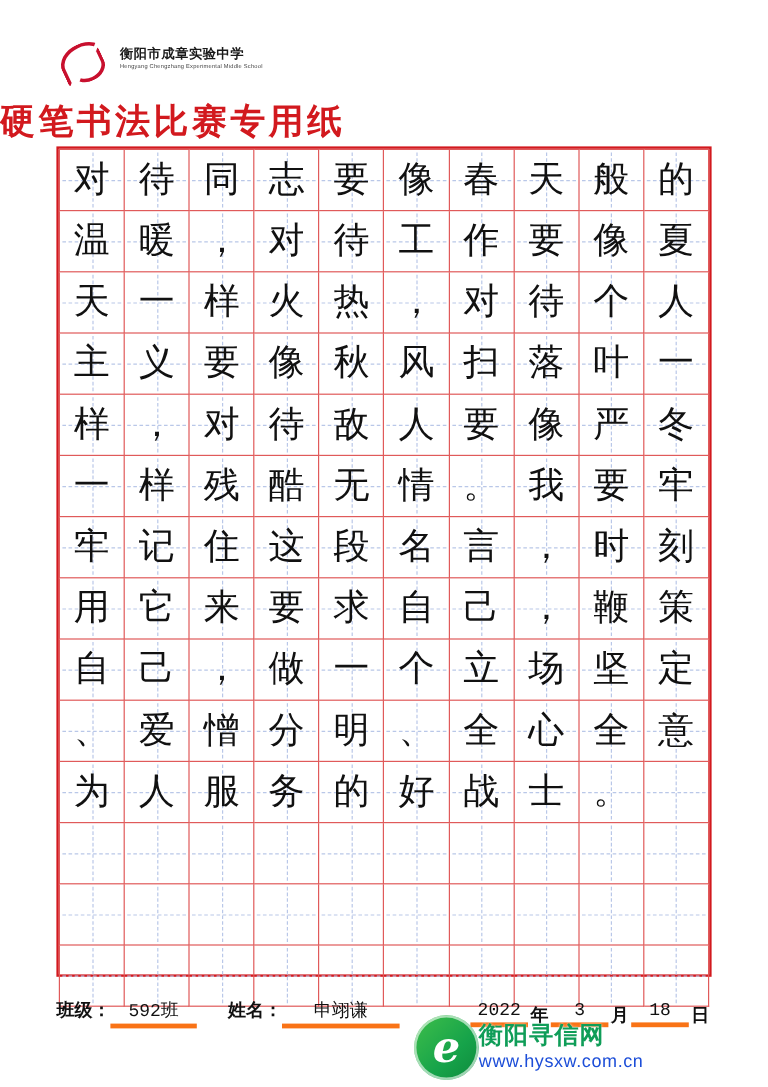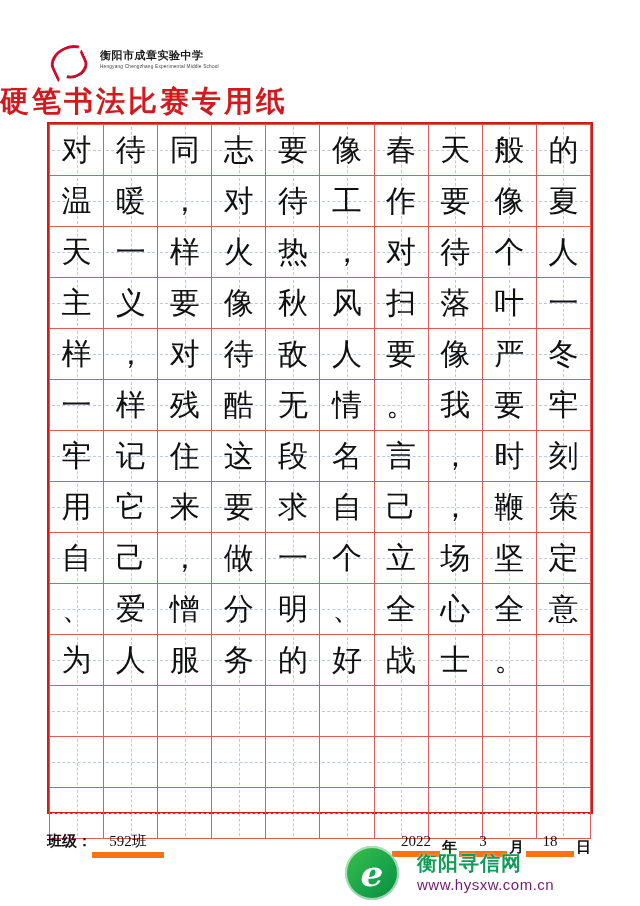--- a/index.html
+++ b/index.html
@@ -11,21 +11,21 @@
     width: 640px;
     height: 906px;
     position: relative;
     font-family: "Liberation Sans", sans-serif;
     overflow: hidden;
   }
 
   
   .header {
     position: absolute;
-    left: 0; top: 10px;
+    left: 0; top: 0;
     width: 524px;
     height: 80px;
   }
   .logo-wrap {
     position: absolute;
     left: 48px;
     top: 32px;
     display: flex;
     align-items: center;
   }
@@ -156,24 +156,24 @@
     width: 546px;
     height: 34px;
     font-size: 15px;
     color: #111;
     display: flex;
     align-items: center;
   }
   .f-label { font-weight: bold; font-size: 15px; }
   .f-fill {
     display: inline-block;
-    border-bottom: 6px solid #f97316;
+    border-bottom: 4px solid #f97316;
     min-width: 64px;
     text-align: center;
-    font-family: Liberation Serif, serif;
+    font-family: Liberation Mono, monospace;
     padding: 0 4px 1px 4px;
   }
   .f-group { display: flex; align-items: flex-start; margin-right: 26px; }
   .f-date { display: flex; align-items: flex-end; margin-left: auto; }
   .f-date .f-fill { min-width: 40px; }
   .f-date .f-label { margin: 0 2px; }
 
   
   .watermark {
     position: absolute;
@@ -198,32 +198,32 @@
     left: 0; top: 0;
     width: 54px; height: 54px;
     line-height: 54px;
     text-align: center;
     color: #fff;
     font-family: "DejaVu Serif", serif;
     font-size: 36px;
     font-style: italic;
     font-weight: bold;
   }
-  .wm-text { margin-left: 18px; }
+  .wm-text { margin-left: 0; }
   .wm-cn {
     font-size: 20px;
     font-weight: bold;
     color: #0f9d58;
     letter-spacing: 1px;
     line-height: 24px;
     text-shadow: 0 0 2px rgba(255,255,255,0.9);
   }
   .wm-url {
     font-size: 15px;
-    color: #701a75;
+    color: #1d4ed8;
     letter-spacing: 0.5px;
     line-height: 20px;
     text-shadow: 0 0 2px rgba(255,255,255,0.9);
   }
 </style>
 </head>
 <body>
 
 <div class="header">
   <div class="logo-wrap">
@@ -833,20 +833,24 @@
         </tr>
       </tbody>
   </table>
 </div>
 
 <div class="footer">
   <div class="f-group">
     <span class="f-label">班级：</span>
     <span class="f-fill">592班</span>
   </div>
+  <div class="f-group">
+    <span class="f-label">姓名：</span>
+    <span class="f-fill" style="min-width:90px">申翊谦</span>
+  </div>
   <div class="f-date">
     <span class="f-fill">2022</span>
     <span class="f-label">年</span>
     <span class="f-fill">3</span>
     <span class="f-label">月</span>
     <span class="f-fill">18</span>
     <span class="f-label">日</span>
   </div>
 </div>
 

